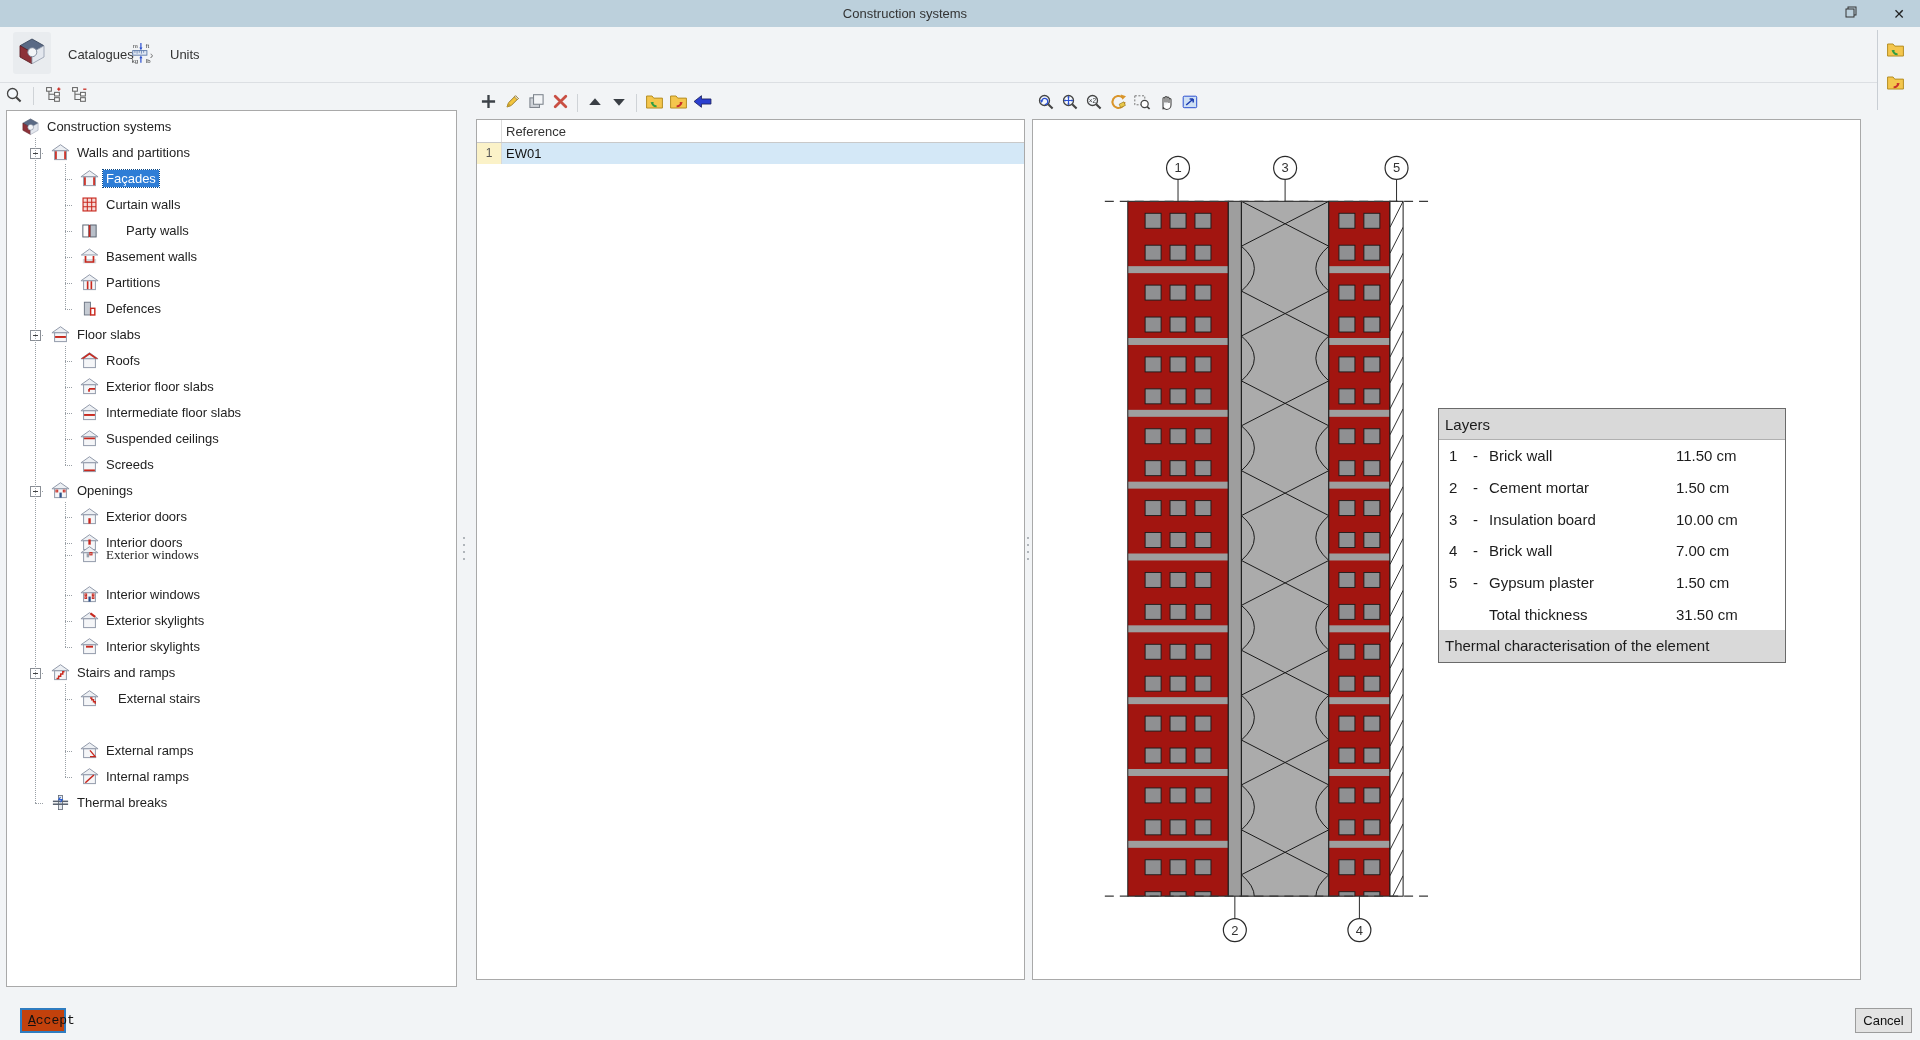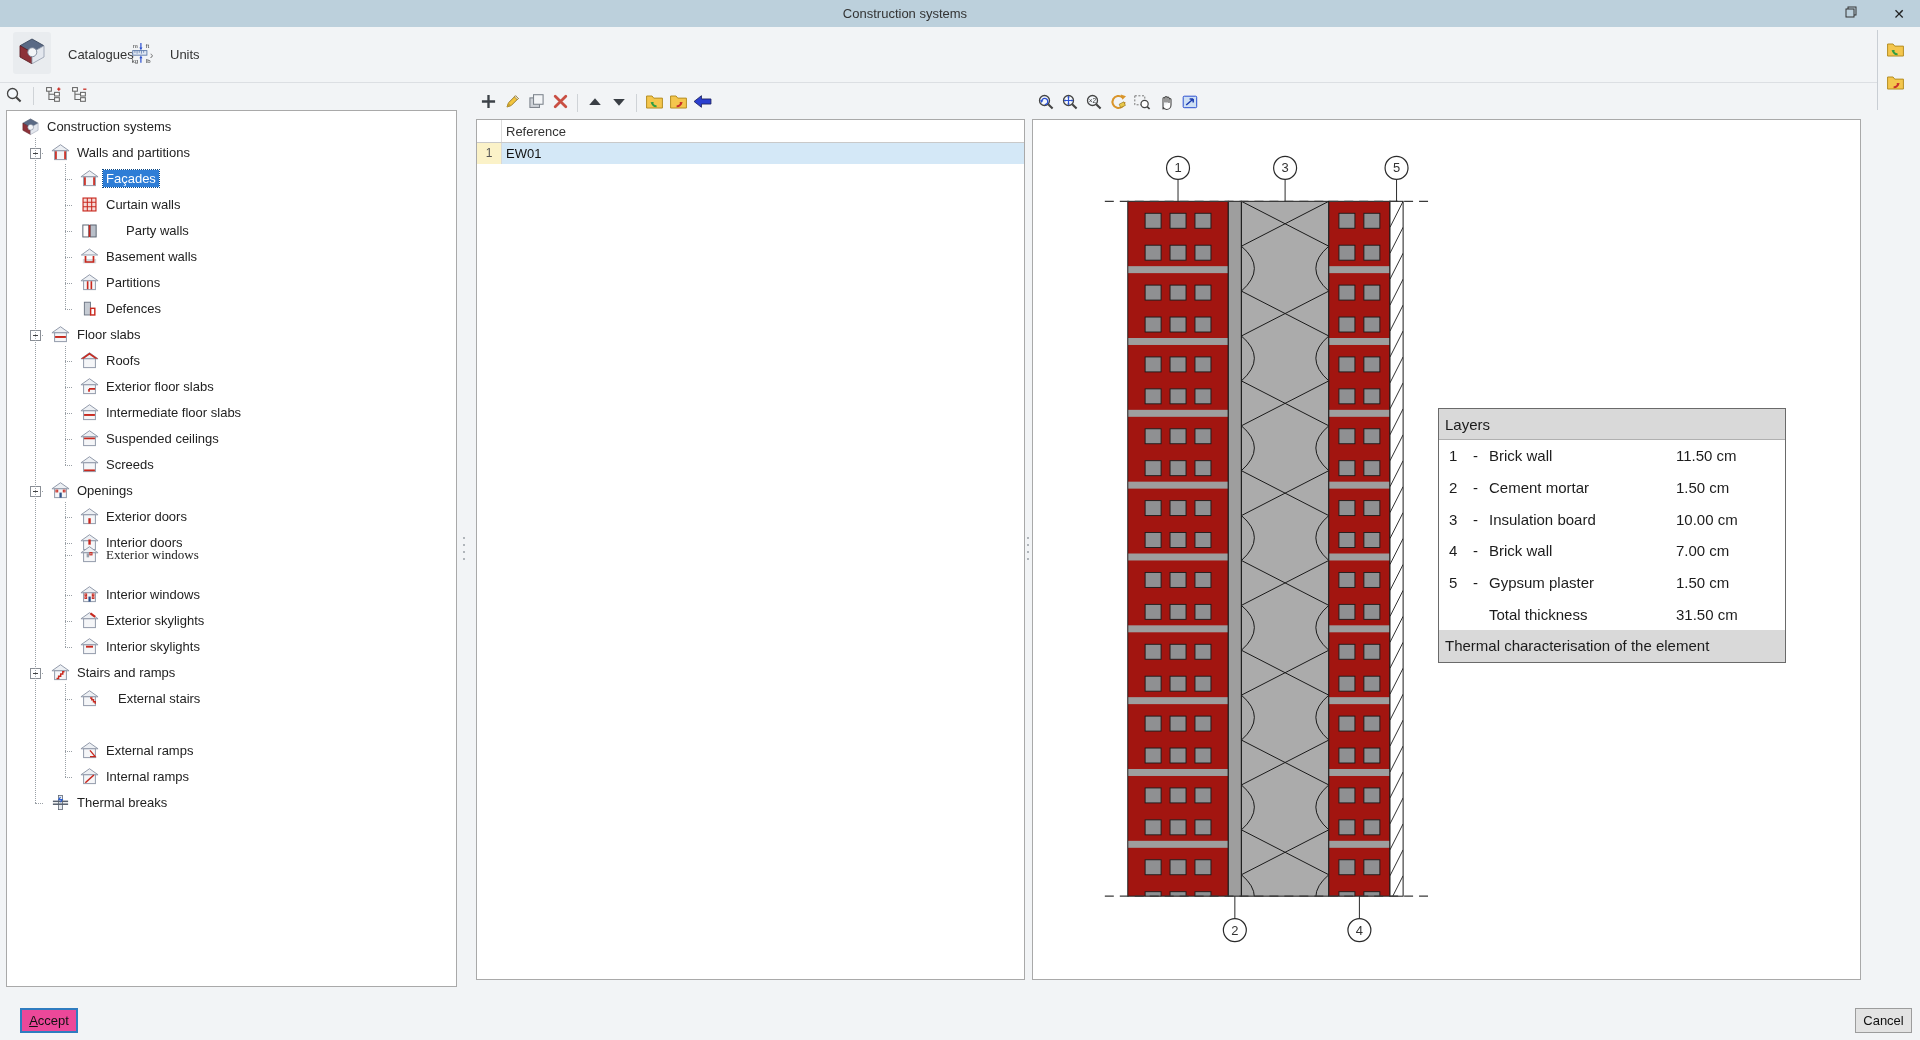--- a/index.html
+++ b/index.html
@@ -71,21 +71,21 @@
   .lay-val-r{flex:1;padding-left:10px;}
 
   
   .splitter{position:absolute;top:110px;height:877px;width:12px;display:flex;flex-direction:column;align-items:center;justify-content:center;gap:5px;cursor:col-resize;}
   .splitter i{width:2px;height:2px;background:#9aa0a6;border-radius:50%;}
   .split-1{left:458px;}
   .split-2{left:1022px;}
 
   
   .btn{position:absolute;height:25px;font-size:13px;color:#111;cursor:pointer;}
-  .btn-accept{left:20px;top:1008px;width:58px;background:#ec4899;border:2px solid #2f7cc0;}
+  .btn-accept{left:20px;top:1008px;width:46px;background:#c2410c;border:2px solid #2f7cc0;font-family:Liberation Mono, monospace;}
   .btn-cancel{left:1855px;top:1008px;width:57px;background:#e3e3e3;border:1px solid #9c9c9c;}
   .btn .btn-label{display:block;}
   .btn-accept .btn-label::first-letter{text-decoration:underline;}
 </style>
 </head>
 <body>
 
 <div class="app">
 
   <div class="titlebar">

